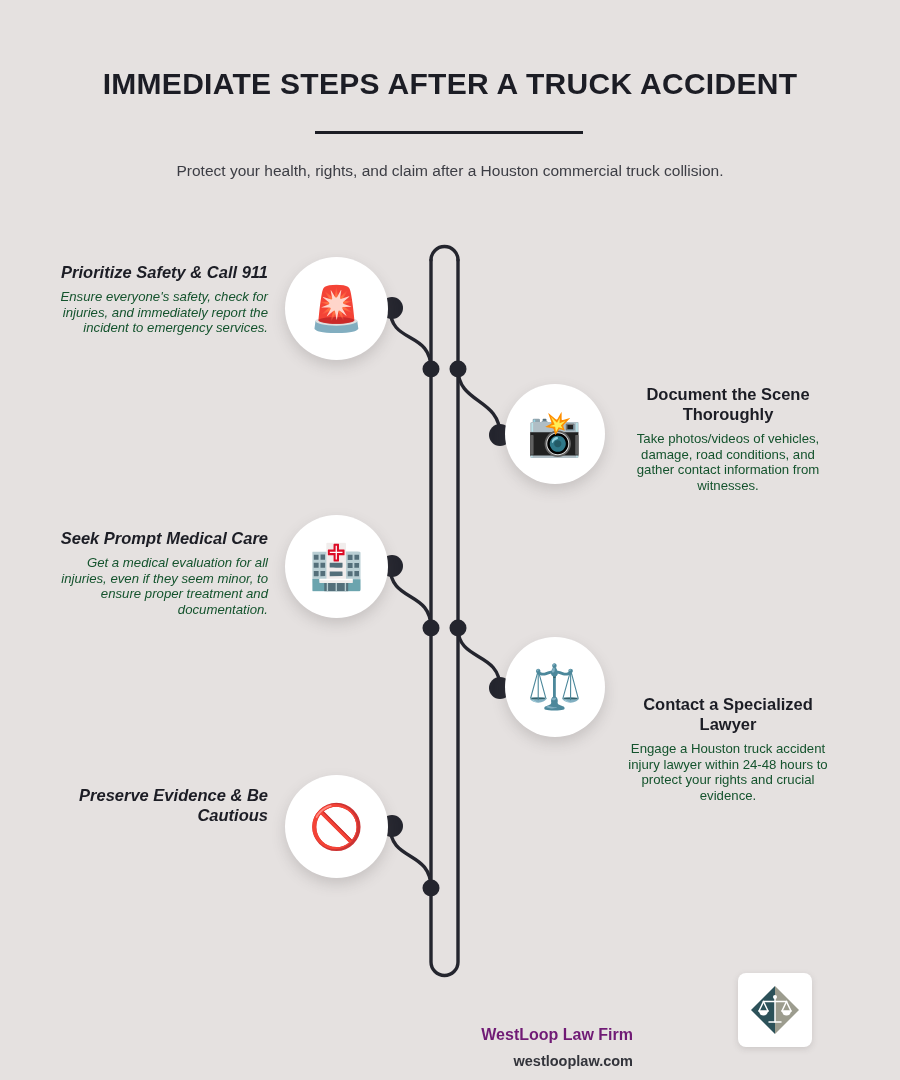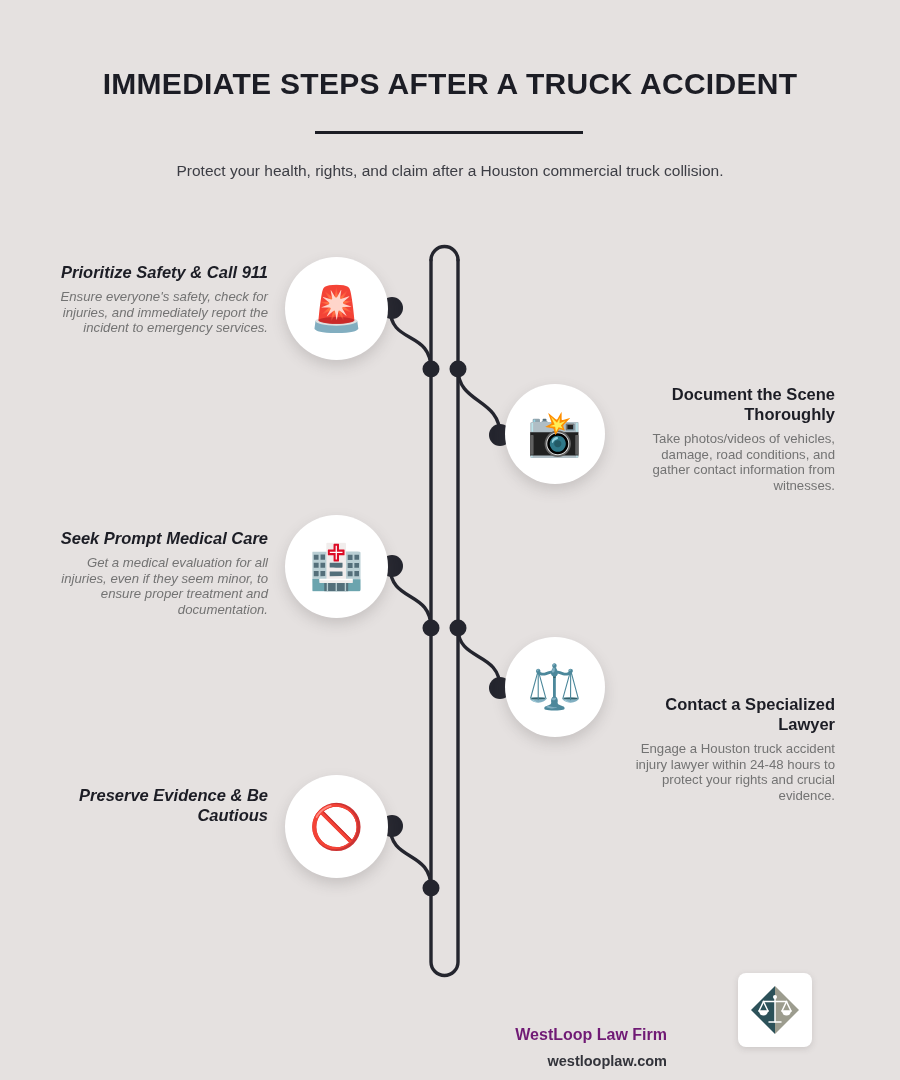--- a/index.html
+++ b/index.html
@@ -14,21 +14,20 @@
     font-family: "Liberation Sans", sans-serif;
     overflow: hidden;
     position: relative;
     color: #1f2028;
   }
 
   #infographic {
     position: relative;
     width: 813px;
     height: 1080px;
-    padding-left: 34px;
   }
 
   
   .page-title {
     position: absolute;
     left: 0;
     top: 62px;
     width: 900px;
     text-align: center;
     font-size: 30px;
@@ -81,32 +80,32 @@
     line-height: 1;
     user-select: none;
   }
 
   
   .step-text {
     position: absolute;
     width: 214px;
   }
   .step-text.left  { text-align: right; font-style: italic; }
-  .step-text.right { text-align: right; }
+  .step-text.right { text-align: center; }
 
   .step-heading {
     font-size: 16.5px;
     font-weight: bold;
     color: #1c1d25;
     line-height: 20px;
     margin: 0 0 7px 0;
   }
   .step-body {
     font-size: 13.2px;
-    color: #737373;
+    color: #14532d;
     line-height: 15.6px;
     margin: 0;
   }
 
   
   .footer-text {
     position: absolute;
     right: 180px;
     top: 984px;
     width: 260px;

